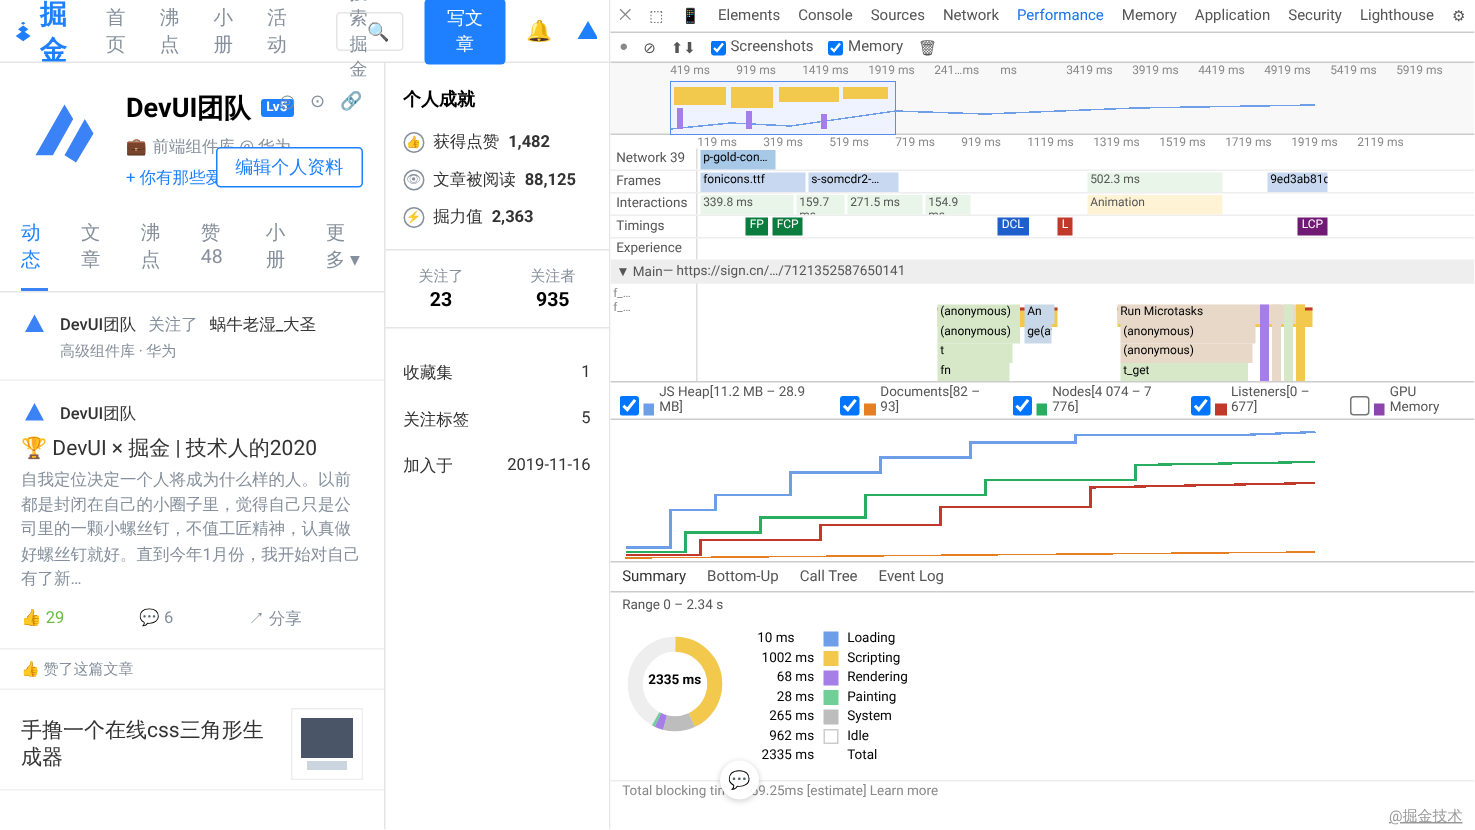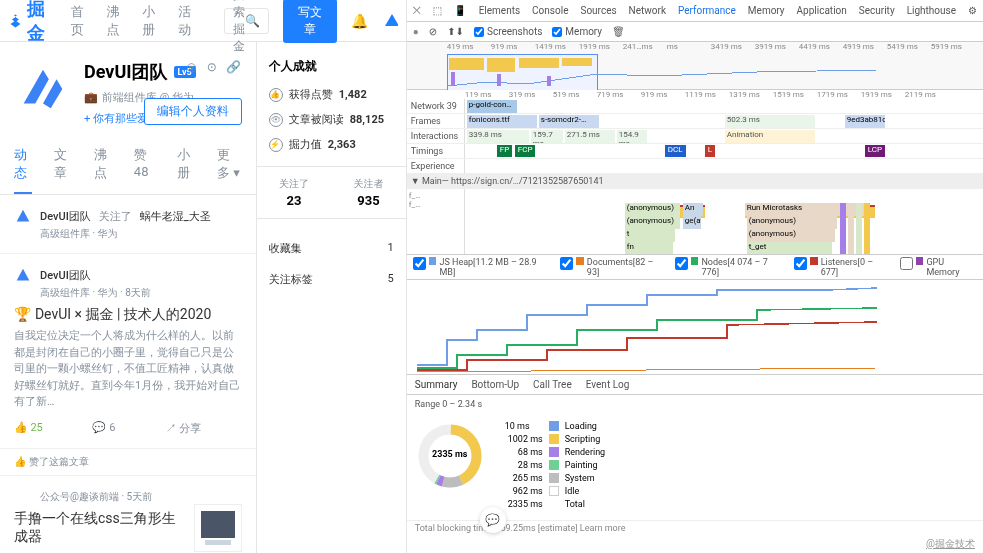--- a/index.html
+++ b/index.html
@@ -55,21 +55,21 @@
 .timeline-overview { height:48px; border-bottom:1px solid #ccc; position:relative; background:#f8f8f8; }
 .ruler { display:flex; font-size:8px; color:#888; padding-left:40px; }
 .ruler span { width:44px; }
 .flame-area { height:165px; border-bottom:1px solid #ccc; overflow:hidden; position:relative; }
 .track { display:flex; height:15px; border-bottom:1px solid #eee; }
 .track-label { width:58px; padding-left:4px; color:#555; font-size:9px; border-right:1px solid #ddd; display:flex; align-items:center; }
 .track-content { flex:1; position:relative; }
 .bar { position:absolute; height:13px; top:16px; font-size:8px; overflow:hidden; padding-left:2px; }
 .marker { position:absolute; height:12px; top:1px; font-size:8px; color:#fff; padding:0 3px; }
 .mem-row { display:flex; gap:10px; padding:2px 6px; border-bottom:1px solid #ccc; font-size:9px; color:#555; }
-.mem-chk { display:flex; align-items:flex-start; gap:3px; }
+.mem-chk { display:flex; align-items:flex-end; gap:3px; }
 .mem-sw { width:8px; height:8px; display:inline-block; }
 .chart-area { height:95px; border-bottom:1px solid #ccc; position:relative; }
 .summary-tabs { display:flex; gap:14px; padding:4px 8px; border-bottom:1px solid #ccc; color:#555; }
 .summary-body { display:flex; padding:8px; gap:20px; }
 .donut { width:70px; height:70px; position:relative; }
 .legend-row { display:flex; align-items:center; gap:6px; font-size:9px; margin-bottom:3px; }
 .legend-sw { width:10px; height:10px; }
 .watermark { position:absolute; right:8px; bottom:2px; font-size:10px; color:#999;text-decoration:underline; }
 .fab { position:absolute; left:480px; bottom:20px; width:26px; height:26px; border-radius:50%; background:#fff; box-shadow:0 1px 4px rgba(0,0,0,.2); display:flex; align-items:center; justify-content:center; color:#1e80ff; }
 svg line,svg polyline,svg rect{shape-rendering:crispEdges}
@@ -145,33 +145,31 @@
         <div class="feed-meta">高级组件库 · 华为</div>
       </div>
 
       <div class="feed-item">
         <div class="feed-head">
           <svg class="feed-avatar" viewBox="0 0 20 20">
               <path fill="#3b82f6" d="M3 16 L10 3 L17 16 Z"></path>
             </svg>
           <span class="feed-author">DevUI团队</span>
         </div>
-        <div class="feed-meta">高级组件库 · 华为 · 8天前</div>
         <div class="feed-title">🏆 DevUI × 掘金 | 技术人的2020</div>
         <div class="feed-body">自我定位决定一个人将成为什么样的人。以前都是封闭在自己的小圈子里，觉得自己只是公司里的一颗小螺丝钉，不值工匠精神，认真做好螺丝钉就好。直到今年1月份，我开始对自己有了新…</div>
         <div class="feed-stats">
-          <span class="liked">👍 <span>25</span></span>
+          <span class="liked">👍 <span>29</span></span>
           <span>💬 <span>6</span></span>
           <span>↗ <span>分享</span></span>
         </div>
       </div>
       <div style="padding:6px 14px;color:#86909c;font-size:10px;border-bottom:1px solid #f0f0f0">👍 <span>赞了这篇文章</span></div>
 
       <div class="feed-item">
-        <div class="feed-meta">公众号@趣谈前端 · 5天前</div>
         <svg class="feed-img" viewBox="0 0 48 48">
             <rect width="48" height="48" fill="#fff"></rect>
             <rect x="6" y="6" width="36" height="28" fill="#4a5568"></rect>
             <rect x="10" y="36" width="28" height="6" fill="#cbd5e0"></rect>
           </svg>
         <div class="feed-title">手撸一个在线css三角形生成器</div>
 
       </div>
 
     </div>
@@ -202,20 +200,24 @@
             <div class="sb-stat-val">935</div>
           </div>
       </div>
       <div class="sb-kv">
           <span>收藏集</span>
           <span>1</span>
         </div>
       <div class="sb-kv">
           <span>关注标签</span>
           <span>5</span>
+        </div>
+      <div class="sb-kv">
+          <span>加入于</span>
+          <span>2019-11-16</span>
         </div>
     </div>
   </div>
 </div>
 
 <div class="right">
   <div class="dt-tabs">
     <span style="color:#888">⨉</span>
     <span>⬚</span>
     <span>📱</span>

